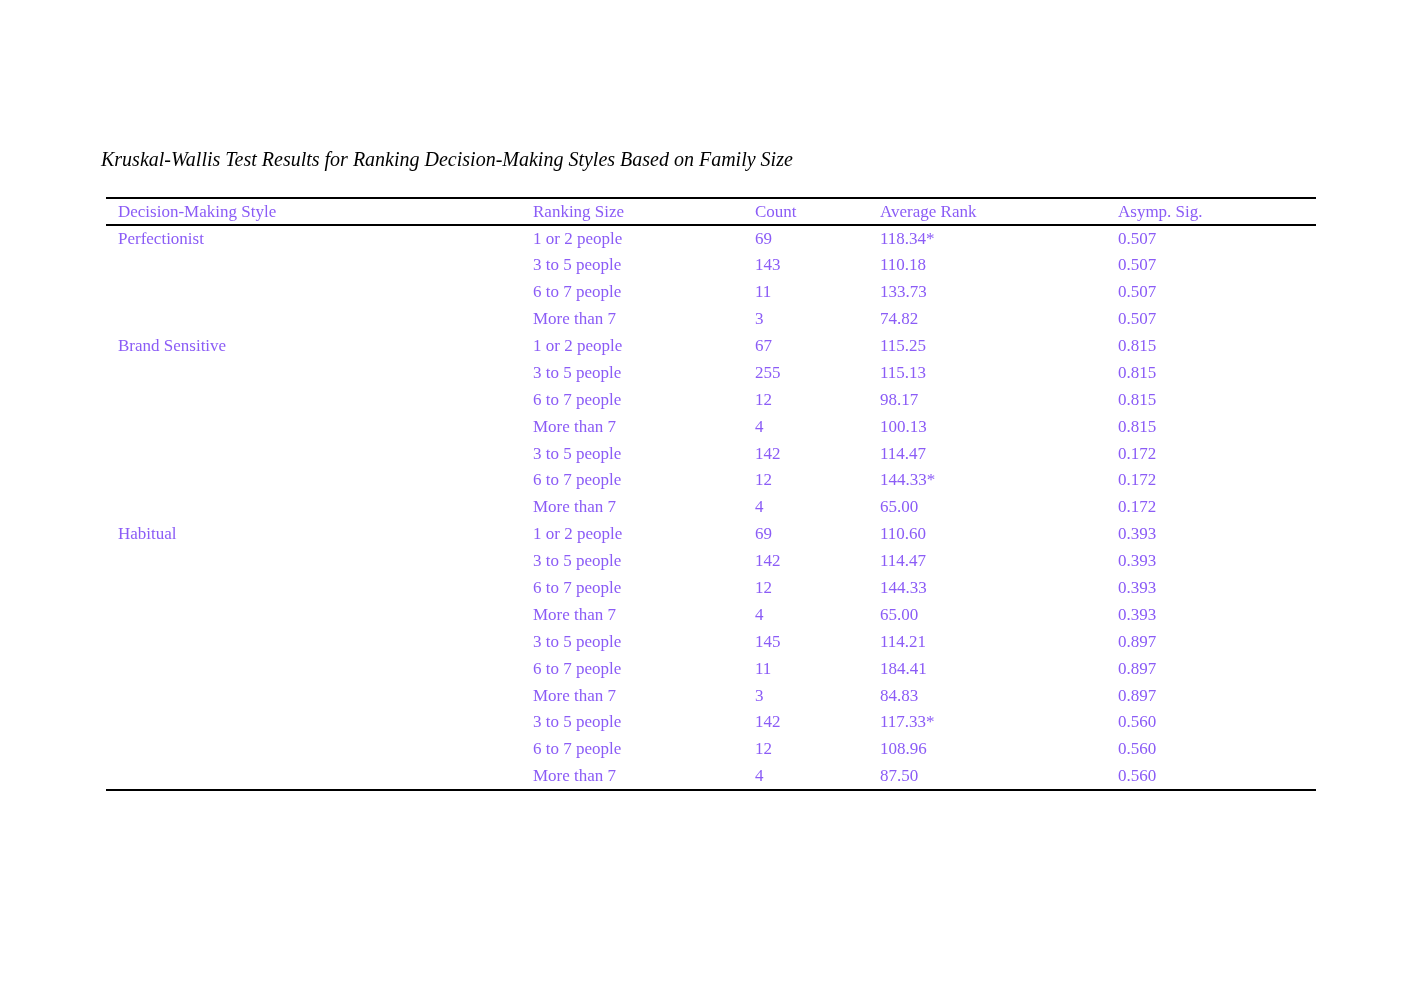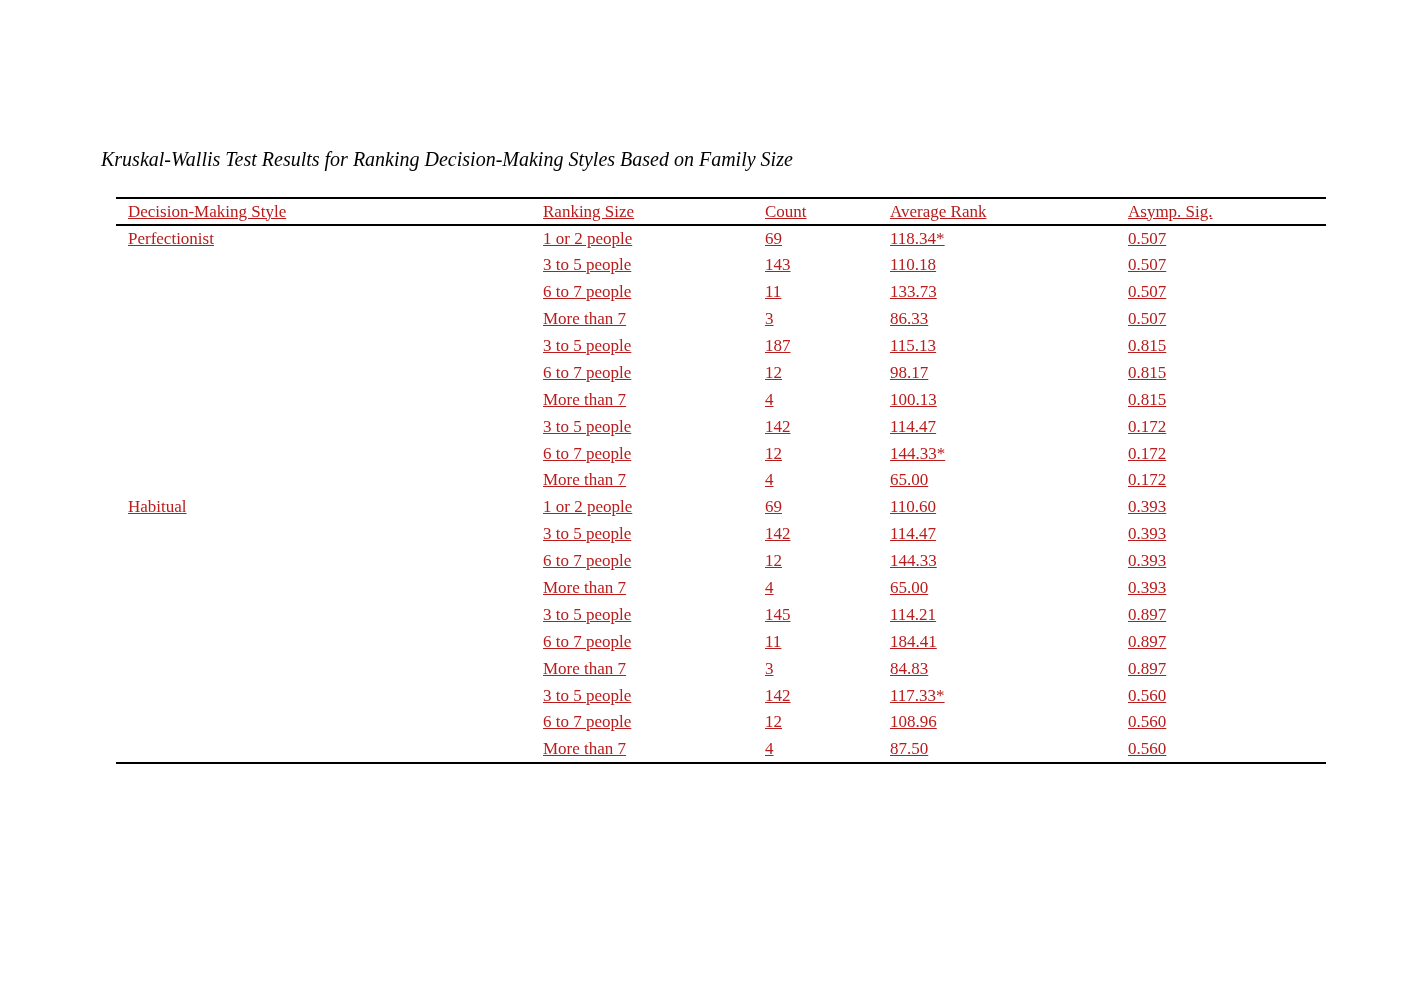--- a/index.html
+++ b/index.html
@@ -18,28 +18,27 @@
     left: 101px;
     top: 146px;
     font-style: italic;
     font-size: 20px;
     line-height: 26px;
     white-space: nowrap;
     color: #000000;
   }
   .kw-table {
     position: absolute;
-    left: 116px;
+    left: 106px;
     top: 197px;
     width: 1210px;
     border-collapse: collapse;
     table-layout: fixed;
     font-size: 17px;
-    color: #b91c1c;
-    text-decoration: underline;
+    color: #8b5cf6;
   }
   .kw-table col.c1 { width: 427px; }
   .kw-table col.c2 { width: 222px; }
   .kw-table col.c3 { width: 125px; }
   .kw-table col.c4 { width: 238px; }
   .kw-table col.c5 { width: 198px; }
   .kw-table thead tr {
     border-top: 2px solid #000000;
     border-bottom: 2px solid #000000;
   }
@@ -103,27 +102,34 @@
           <td class="c1"></td>
           <td class="c2">6 to 7 people</td>
           <td class="c3">11</td>
           <td class="c4">133.73</td>
           <td class="c5">0.507</td>
         </tr>
         <tr>
           <td class="c1"></td>
           <td class="c2">More than 7</td>
           <td class="c3">3</td>
-          <td class="c4">86.33</td>
-          <td class="c5">0.507</td>
-        </tr>
-        <tr>
-          <td class="c1"></td>
-          <td class="c2">3 to 5 people</td>
-          <td class="c3">187</td>
+          <td class="c4">74.82</td>
+          <td class="c5">0.507</td>
+        </tr>
+        <tr>
+          <td class="c1">Brand Sensitive</td>
+          <td class="c2">1 or 2 people</td>
+          <td class="c3">67</td>
+          <td class="c4">115.25</td>
+          <td class="c5">0.815</td>
+        </tr>
+        <tr>
+          <td class="c1"></td>
+          <td class="c2">3 to 5 people</td>
+          <td class="c3">255</td>
           <td class="c4">115.13</td>
           <td class="c5">0.815</td>
         </tr>
         <tr>
           <td class="c1"></td>
           <td class="c2">6 to 7 people</td>
           <td class="c3">12</td>
           <td class="c4">98.17</td>
           <td class="c5">0.815</td>
         </tr>

